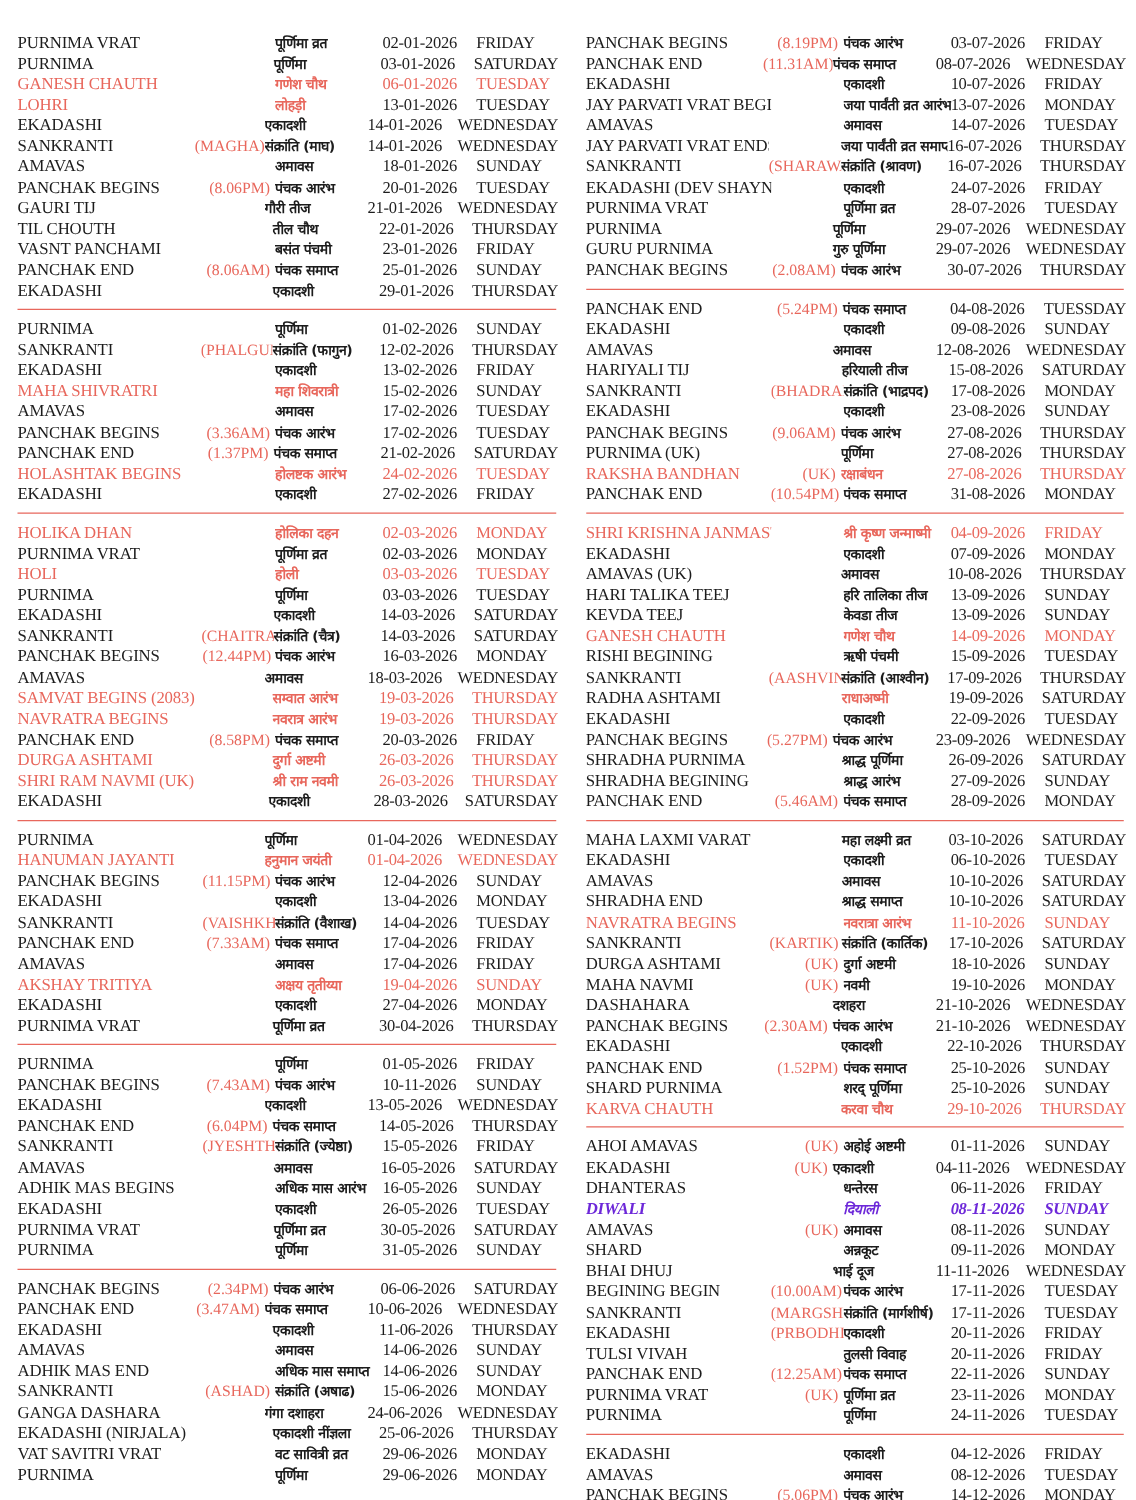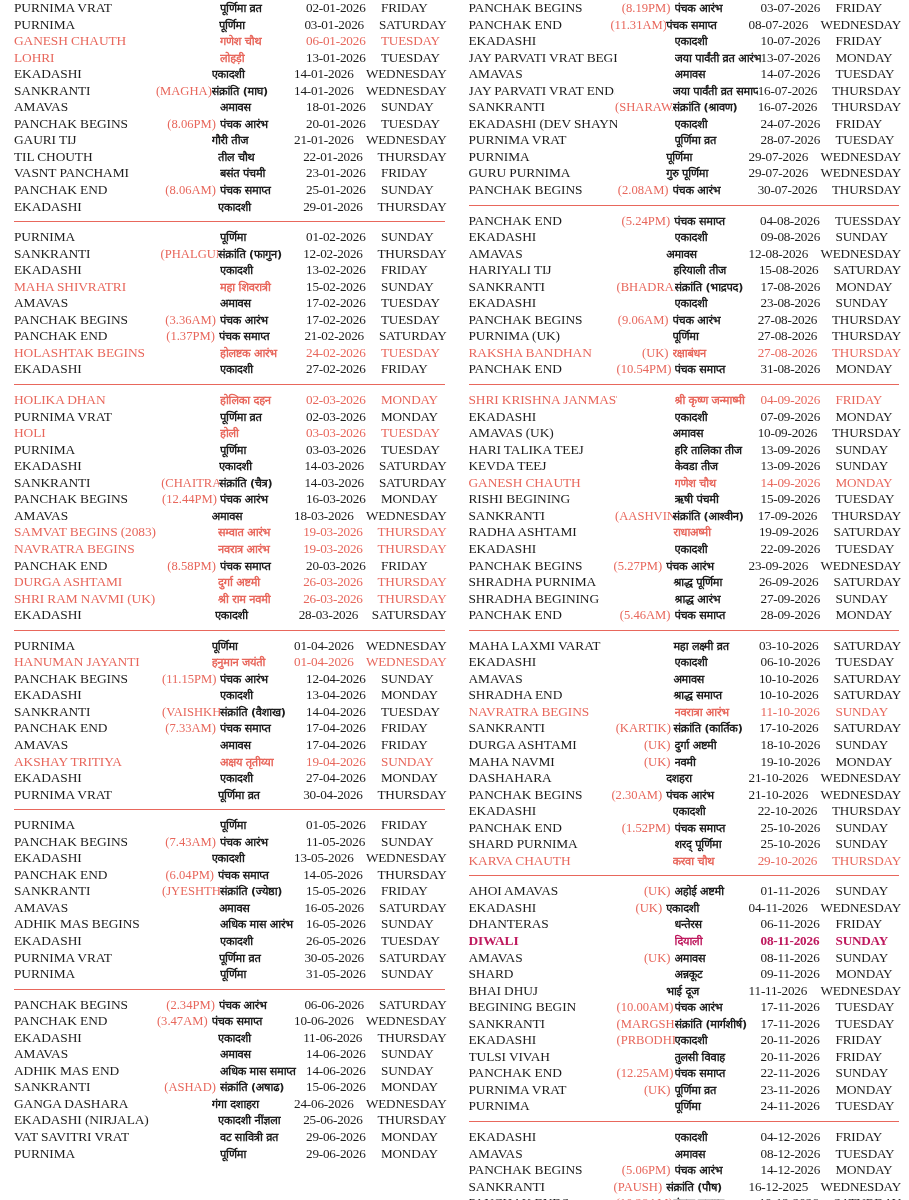--- a/index.html
+++ b/index.html
@@ -13,20 +13,21 @@
     overflow: hidden;
     font-family: "Liberation Serif", "DejaVu Serif", serif;
     color: #1c1c1c;
   }
   .page {
     position: relative;
     width: 909px;
     height: 844px;
     display: flex;
     box-sizing: border-box;
+    margin-top: 26px;
   }
   .column {
     width: 454.5px;
     box-sizing: border-box;
     padding: 0;
   }
   .col-left  { padding-left: 14px; padding-right: 8px; }
   .col-right { padding-left: 14px; padding-right: 8px; }
 
   .month-block { padding: 0; margin: 0; }
@@ -70,21 +71,21 @@
   .c-day {
     flex: 1;
     font-size: 13.2px;
     letter-spacing: -0.2px;
     padding-left: 1px;
   }
 
   
   .red   { color: #e8675c; }
   .black { color: #1c1c1c; }
-  .blue  { color: #be185d; font-weight: bold; }
+  .blue  { color: #6d28d9; font-weight: bold; font-style: italic; }
 
   .divider {
     height: 0;
     border: 0;
     border-top: 1.4px solid #e8675c;
     margin: 6px 2px 7px 0;
   }
 </style>
 </head>
 <body>
@@ -430,21 +431,21 @@
           <div class="c-name black">PURNIMA</div>
           <div class="c-paren"></div>
           <div class="c-hindi black">पूर्णिमा</div>
           <div class="c-date black">01-05-2026</div>
           <div class="c-day black">FRIDAY</div>
         </div>
         <div class="row">
           <div class="c-name black">PANCHAK BEGINS</div>
           <div class="c-paren">(7.43AM)</div>
           <div class="c-hindi black">पंचक आरंभ</div>
-          <div class="c-date black">11-05-2026</div>
+          <div class="c-date black">10-11-2026</div>
           <div class="c-day black">SUNDAY</div>
         </div>
         <div class="row">
           <div class="c-name black">EKADASHI</div>
           <div class="c-paren"></div>
           <div class="c-hindi black">एकादशी</div>
           <div class="c-date black">13-05-2026</div>
           <div class="c-day black">WEDNESDAY</div>
         </div>
         <div class="row">
@@ -744,21 +745,21 @@
           <div class="c-name black">EKADASHI</div>
           <div class="c-paren"></div>
           <div class="c-hindi black">एकादशी</div>
           <div class="c-date black">07-09-2026</div>
           <div class="c-day black">MONDAY</div>
         </div>
         <div class="row">
           <div class="c-name black">AMAVAS (UK)</div>
           <div class="c-paren"></div>
           <div class="c-hindi black">अमावस</div>
-          <div class="c-date black">10-09-2026</div>
+          <div class="c-date black">10-08-2026</div>
           <div class="c-day black">THURSDAY</div>
         </div>
         <div class="row">
           <div class="c-name black">HARI TALIKA TEEJ</div>
           <div class="c-paren"></div>
           <div class="c-hindi black">हरि तालिका तीज</div>
           <div class="c-date black">13-09-2026</div>
           <div class="c-day black">SUNDAY</div>
         </div>
         <div class="row">

